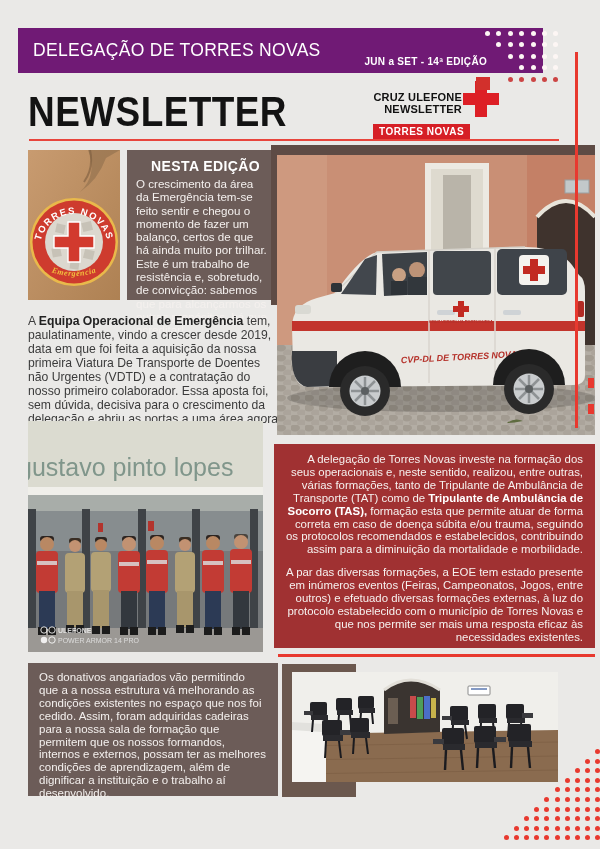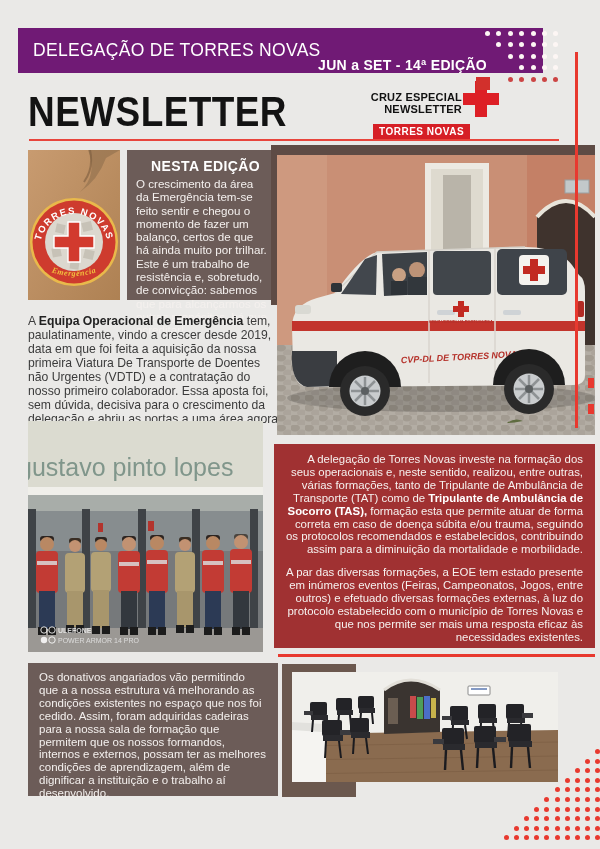--- a/index.html
+++ b/index.html
@@ -4,22 +4,22 @@
 <style>
   html,body{margin:0;padding:0;}
   .page{position:relative;width:600px;height:849px;background:#EAE9E7;overflow:hidden;
         font-family:"Liberation Sans",sans-serif;}
   .abs{position:absolute;}
 
   
   .banner{left:18px;top:28px;width:525px;height:45px;background:#701a75;z-index:1;}
   .banner-title{position:absolute;left:15px;top:0;line-height:45px;color:#fff;
 e                font-weight:800;font-size:17.5px;letter-spacing:.3px;white-space:nowrap;}
-  .edition{position:absolute;right:56px;bottom:0;color:#fff;font-weight:700;
-           font-size:14px;letter-spacing:.3px;white-space:nowrap;text-align:center;}
+  .edition{position:absolute;right:56px;bottom:6px;color:#fff;font-weight:700;
+           font-size:10px;letter-spacing:.3px;white-space:nowrap;text-align:center;}
   .accent-square{left:476px;top:77px;width:14px;height:13px;background:#D2302C;z-index:2;}
   .vline{left:575px;top:52px;width:3px;height:376px;background:#E8392F;z-index:5;}
   .newsletter{left:28px;top:88px;font-size:42px;font-weight:900;color:#131313;
               letter-spacing:.5px;transform:scaleX(.88);transform-origin:left top;white-space:nowrap;}
   .logo-text{right:138px;top:92px;text-align:right;color:#111;font-weight:900;
              font-size:11px;line-height:11.5px;letter-spacing:.2px;}
   .logo-cross{left:463px;top:81px;width:36px;height:36px;}
   .logo-cross .v{position:absolute;left:12px;top:0;width:12px;height:36px;background:#DD1F26;}
   .logo-cross .h{position:absolute;left:0;top:12px;width:36px;height:12px;background:#DD1F26;}
   .tn-badge{left:373px;top:124px;background:#D61F26;color:#fff;font-weight:800;
@@ -158,21 +158,21 @@
       <div class="dot dot-red2" style="left: 544.4px; top: 835.4px;"></div>
       <div class="dot dot-red2" style="left: 554.5px; top: 835.4px;"></div>
       <div class="dot dot-red2" style="left: 564.6px; top: 835.4px;"></div>
       <div class="dot dot-red2" style="left: 574.7px; top: 835.4px;"></div>
       <div class="dot dot-red2" style="left: 584.8px; top: 835.4px;"></div>
       <div class="dot dot-red2" style="left: 594.9px; top: 835.4px;"></div>
     </div>
 
   <div class="abs newsletter">NEWSLETTER</div>
   <div class="abs logo-text">
-    <div>CRUZ ESPECIAL</div>
+    <div>CRUZ ULEFONE</div>
     <div>NEWSLETTER</div>
   </div>
   <div class="abs logo-cross">
       <div class="v"></div>
       <div class="h"></div>
     </div>
   <div class="abs tn-badge">TORRES NOVAS</div>
   <div class="abs underline"></div>
 
   <svg class="abs patch-photo" viewBox="0 0 92 150">

